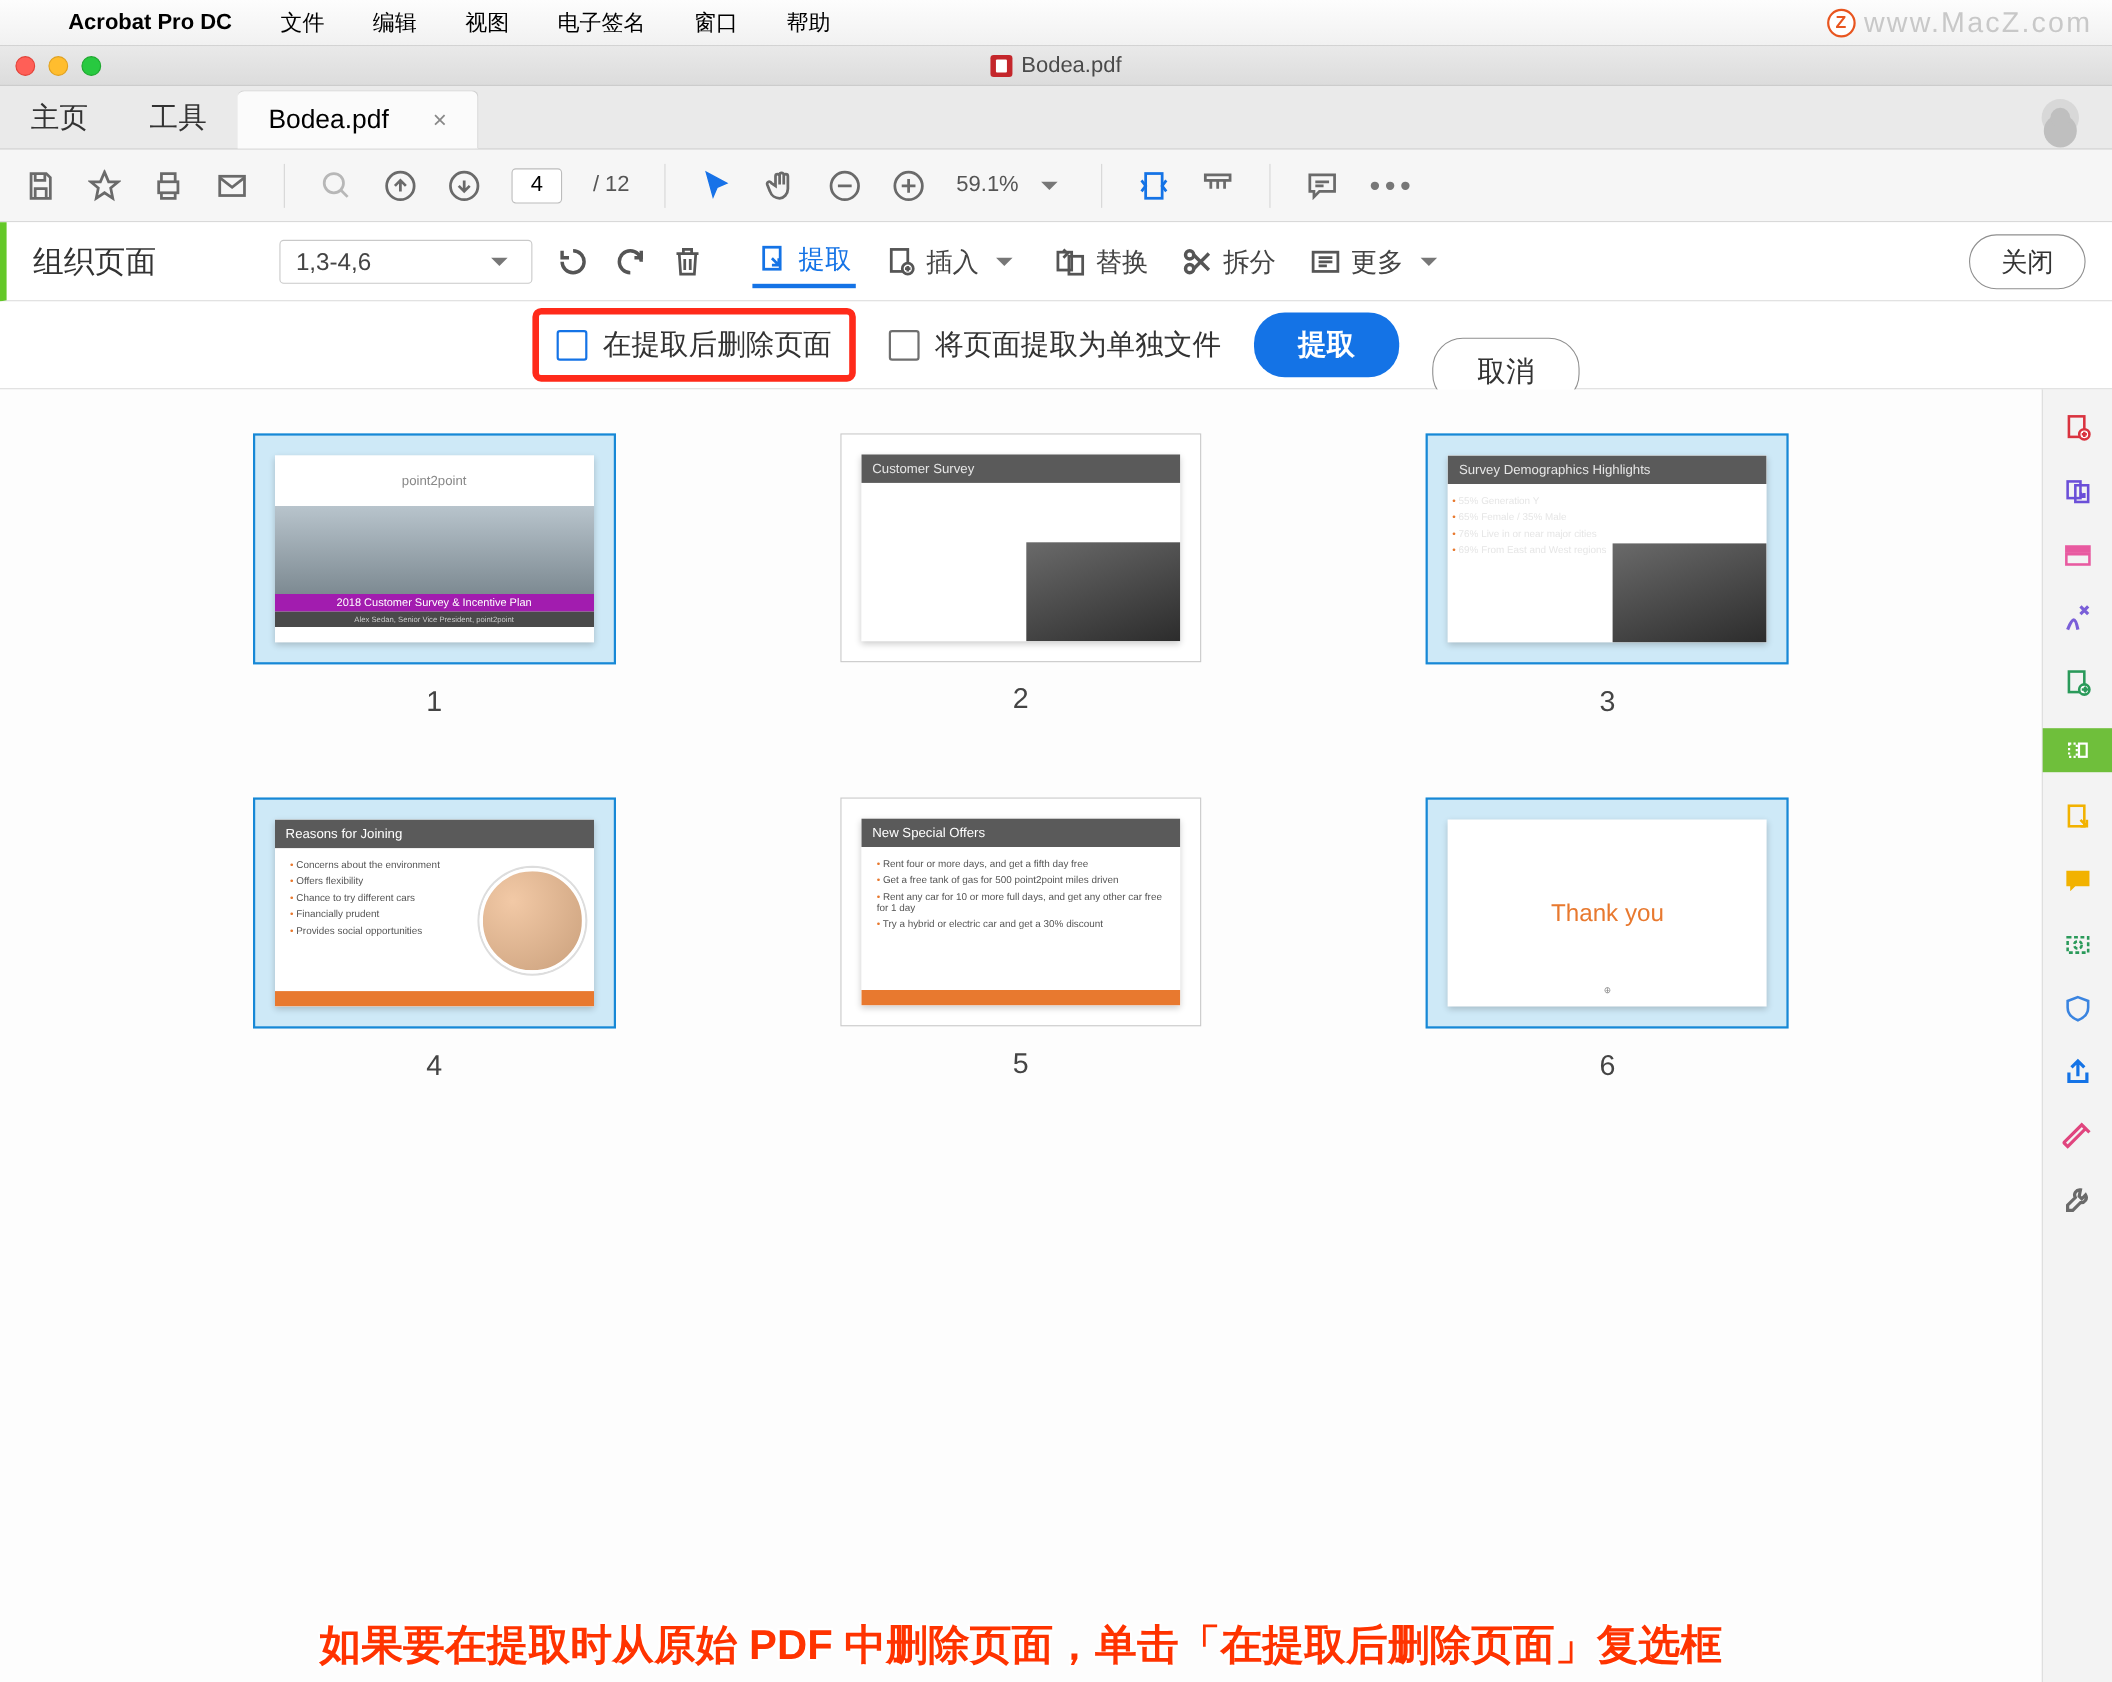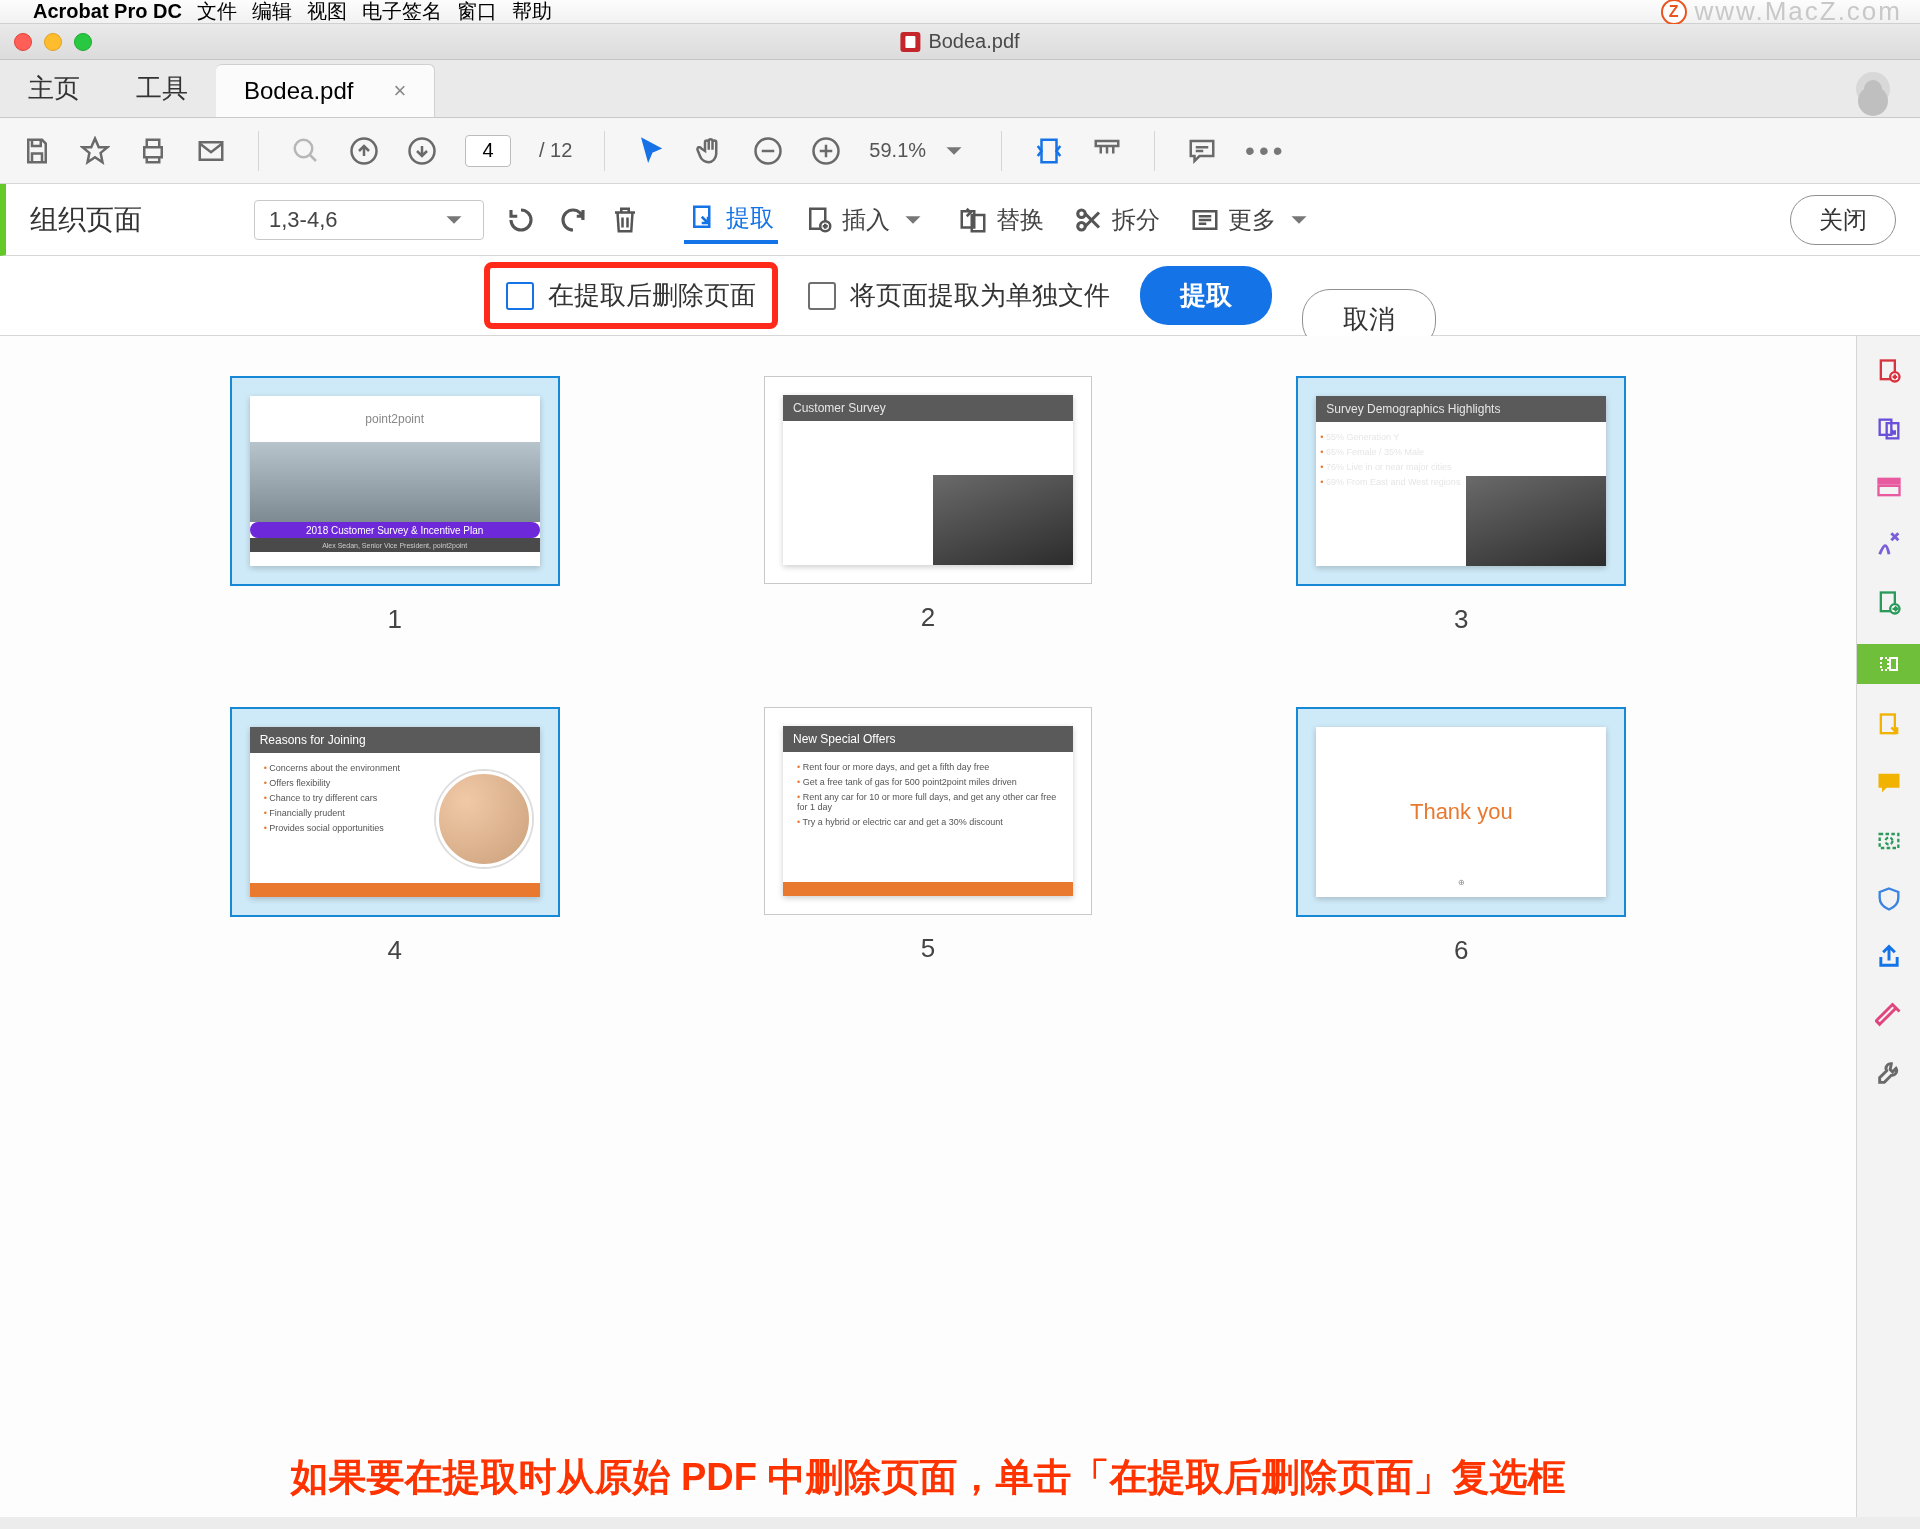--- a/index.html
+++ b/index.html
@@ -1,19 +1,19 @@
 <!DOCTYPE html>
 <html><head>
 <meta charset="utf-8">
 <style>
 * { margin: 0; padding: 0; box-sizing: border-box; font-family: -apple-system, "Helvetica Neue", Arial, sans-serif; }
 body { width: 1920px; height: 1529px; background: #ececec; overflow: hidden; }
 
 
-.mac-menu { height: 24px; background: linear-gradient(#fdfdfd,#f1f1f1); display: flex; align-items: center; padding: 0 18px; font-size: 20px; gap: 15px; border-bottom: 1px solid #d0d0d0;}
+.mac-menu { height: 42px; background: linear-gradient(#fdfdfd,#f1f1f1); display: flex; align-items: center; padding: 0 18px; font-size: 20px; gap: 44px; border-bottom: 1px solid #d0d0d0;}
 .mac-menu .apple { font-size: 22px; }
 .mac-menu .appname { font-weight: 700; }
 .mac-menu .right { margin-left: auto; display:flex; align-items:center; gap:8px;}
 .mac-menu .wm { color:#c8c8c8; font-size:26px; letter-spacing:2px;text-align:center;}
 .mac-menu .zbadge{width:26px;height:26px;border-radius:50%;background:#fff;border:2px solid #e8551f;color:#e8551f;display:flex;align-items:center;justify-content:center;font-weight:700;font-size:16px;}
 
 
 .win-title { height: 36px; background: linear-gradient(#e9e9e9,#dcdcdc); display:flex; align-items:center; padding:0 14px; border-bottom:1px solid #c5c5c5; position:relative;}
 .traffic { display:flex; gap:12px; }
 .traffic span{width:18px;height:18px;border-radius:50%;display:block;}
@@ -68,21 +68,21 @@
 .thumbs-grid{display:grid;grid-template-columns:repeat(3,1fr);gap:72px 100px;max-width:1500px;margin:0 auto;}
 .thumb-cell{display:flex;flex-direction:column;align-items:center;gap:18px;}
 .thumb-cell .pg{background:#cee9f7;border:2px solid #1788d6;padding:18px;display:flex;align-items:center;justify-content:center;}
 .thumb-cell .pg.nosel{background:#fff;border:1px solid #c9c9c9;}
 .thumb-cell .pg .slide{width:290px;height:170px;background:#fff;box-shadow:0 2px 6px rgba(0,0,0,.2);position:relative;overflow:hidden;font-size:9px;}
 .thumb-cell .num{font-size:26px;color:#444;}
 
 
 .s1-top{height:46px;background:#fff;display:flex;align-items:center;justify-content:center;color:#888;font-size:12px;}
 .s1-img{height:80px;background:linear-gradient(#b8c4cc,#7d8a92);}
-.s1-band{height:16px;background:#6d28d9;color:#fff;display:flex;align-items:center;justify-content:center;font-size:10px;border-radius:12px;}
+.s1-band{height:16px;background:#a21caf;color:#fff;display:flex;align-items:center;justify-content:center;font-size:10px;}
 .s1-foot{height:14px;background:#4a4a4a;color:#ccc;font-size:7px;display:flex;align-items:center;justify-content:center;}
 .sdark{background:#3e3e3e;color:#e6e6e6;}
 .sdark .hd{background:#5a5a5a;padding:6px 10px;font-size:12px;}
 .sdark ul{list-style:none;padding:10px 4px;}
 .sdark li{font-size:9px;margin-bottom:5px;}
 .sdark li::before{content:"• ";color:#e8792f;}
 .sdark .road{position:absolute;right:0;bottom:0;width:140px;height:90px;background:linear-gradient(160deg,#6a6a6a,#2c2c2c);}
 .swhite .hd{background:#5a5a5a;color:#fff;padding:6px 10px;font-size:12px;}
 .swhite ul{list-style:none;padding:10px 14px;color:#555;}
 .swhite li{font-size:9px;margin-bottom:5px;}

